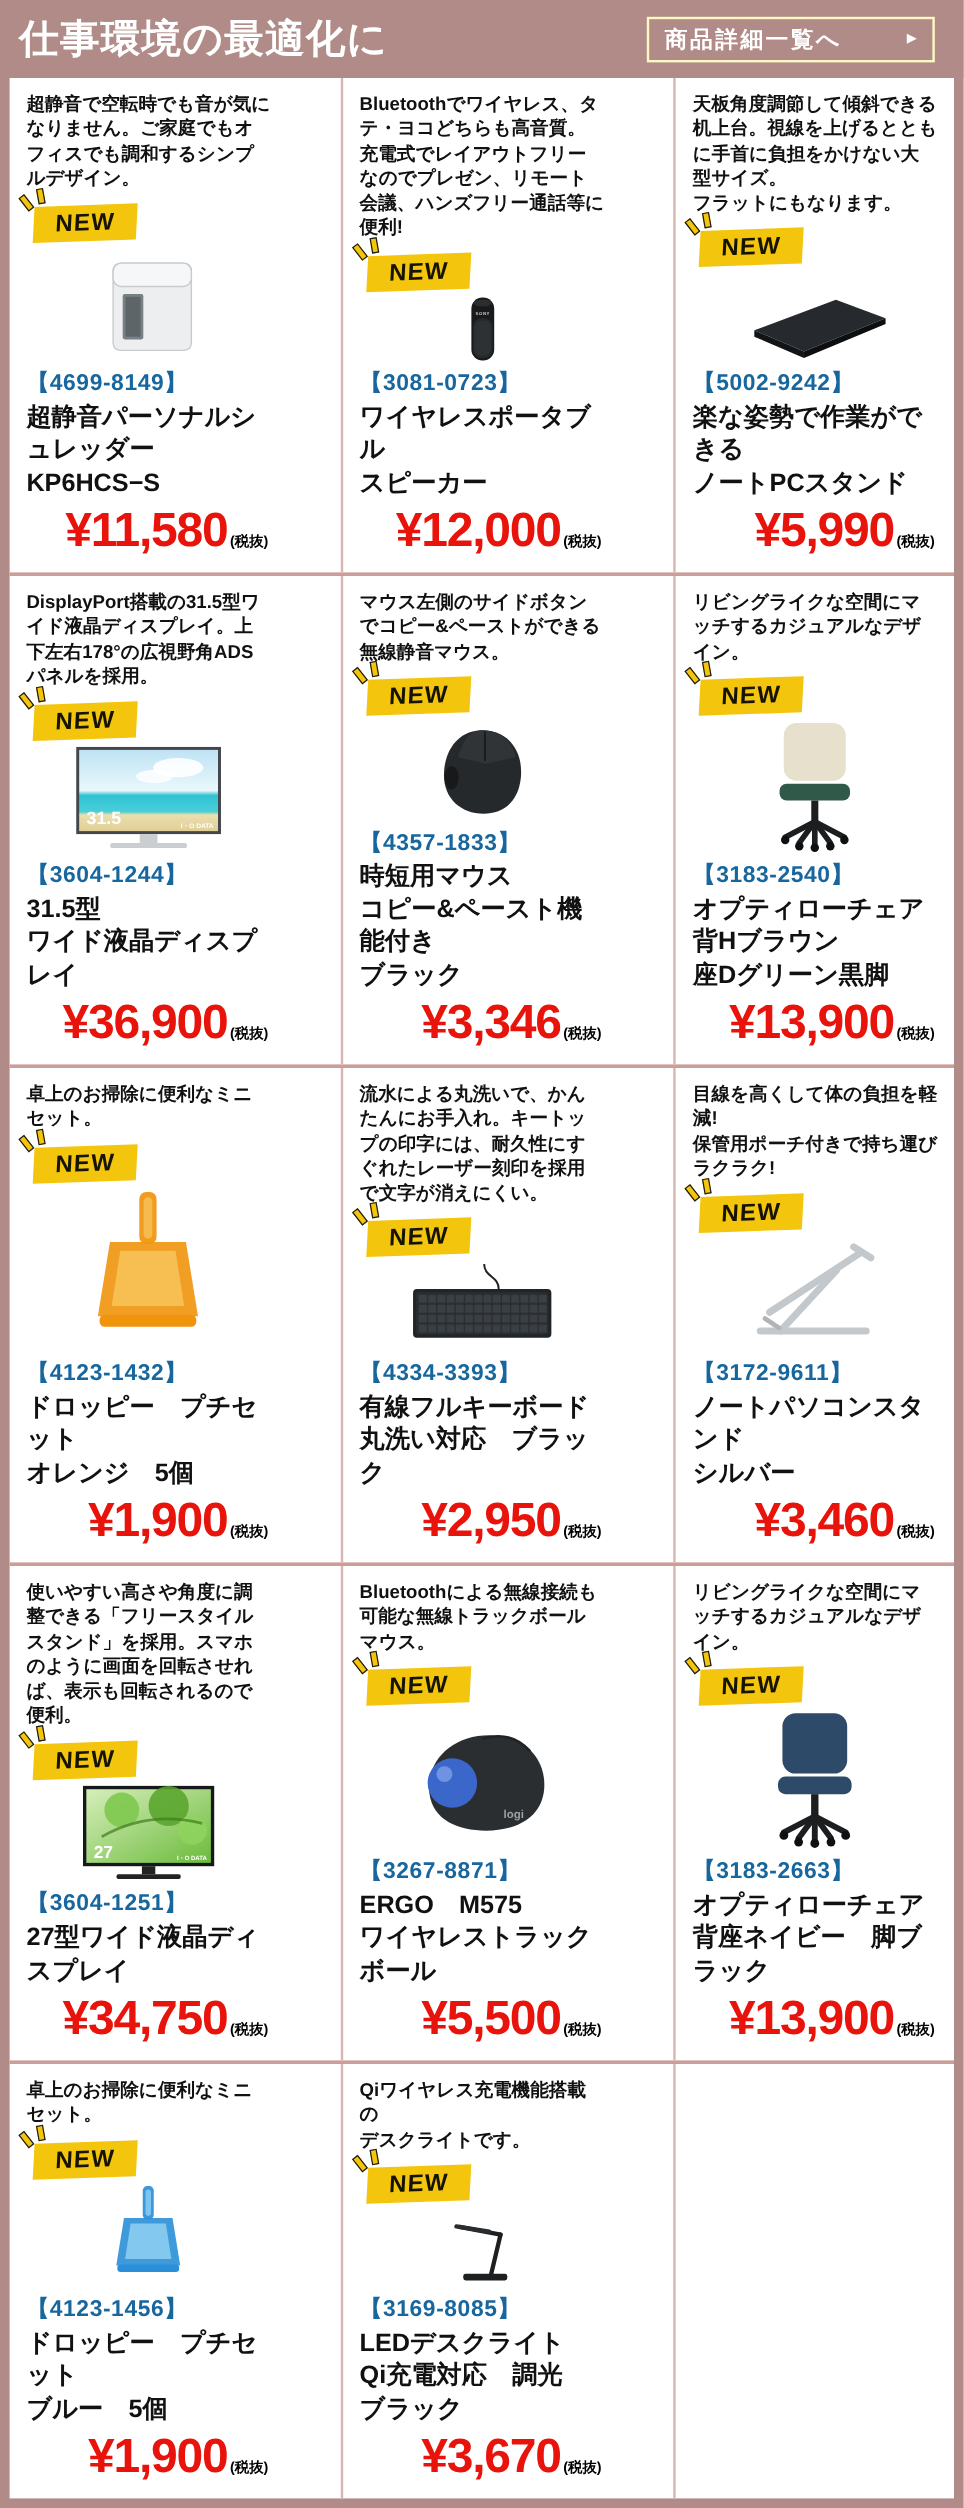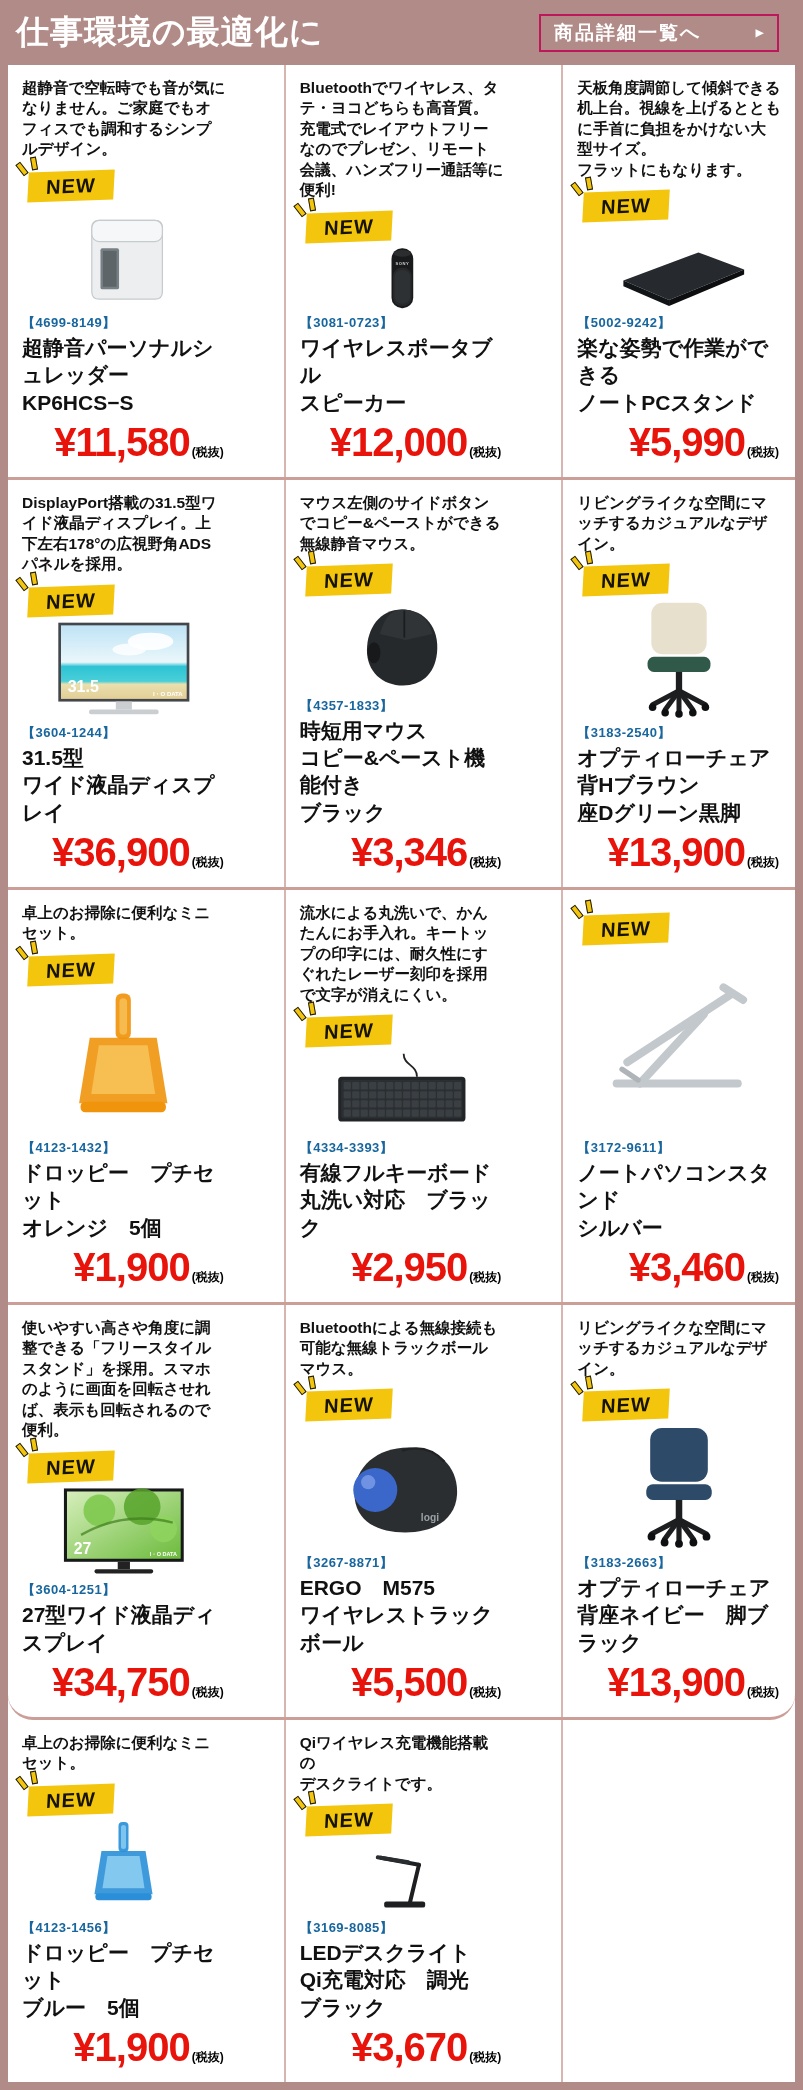--- a/index.html
+++ b/index.html
@@ -13,35 +13,35 @@
   .page { width:803px; height:2090px; }
   .header {
     height:65px; display:flex; align-items:center;
     background:#b08b87; padding-left:16px;font-family:Liberation Mono, monospace;
   }
   .title {
     margin:0; color:#fff; font-size:33px; font-weight:900; letter-spacing:1px;
   }
   .detail-btn {
     margin-left:auto; margin-right:24px;
-    width:240px; height:38px; border:2px solid #be185d;
+    width:240px; height:38px; border:2px solid #fef9c3;
     display:flex; align-items:center; justify-content:space-between;
     padding:0 13px; color:#fff; font-weight:bold; font-size:19px;
     letter-spacing:2px; cursor:pointer;gap:16px;
   }
   .arrow { font-size:14px; letter-spacing:0; }
   .content {
     margin:0 8px; background:#fff; height:2017px;
     display:flex; flex-direction:column;
   }
   .row { display:flex; border-bottom:3px solid #cb9e98; }
   .row:nth-child(1){ height:415px; }
   .row:nth-child(2){ height:410px; }
   .row:nth-child(3){ height:415px; }
-  .row:nth-child(4){ height:415px;border-radius:25px; }
+  .row:nth-child(4){ height:415px; }
   .row:nth-child(5){ height:362px; border-bottom:none; }
   .cell {
     flex:1 1 0; min-width:0;
     display:flex; flex-direction:column;
     padding:13px 14px 12px;
   }
   .cell + .cell { border-left:2px solid #d7b6b1;margin-left:44px; }
   .desc {
     margin:0; font-size:15.5px; font-weight:bold; line-height:1.32;
     color:#111; white-space:pre-line;
@@ -59,21 +59,21 @@
   }
   .badge-wrap::after {
     content:""; position:absolute; left:3px; top:-14px; width:4px; height:11px;
     background:#f3c50d; border:1px solid #1a1a1a; transform:rotate(-10deg);
   }
   .img {
     flex:1 1 auto; min-height:0; padding:4px 0;
     display:flex; align-items:center; justify-content:center;
   }
   .img svg { max-height:100%; max-width:100%; }
-  .code { color:#17669e; font-weight:800; font-size:13px; letter-spacing:.5px; }
+  .code { color:#17669e; font-weight:800; font-size:19px; letter-spacing:.5px; }
   .name {
     font-size:21px; font-weight:800; line-height:1.3; color:#111;
     white-space:pre-line; margin-top:2px;
   }
   .price-row { text-align:right; margin-top:4px; white-space:nowrap; padding-right:2px; }
   .price { font-size:40px; font-weight:800; color:#e8130a; letter-spacing:-1px; }
   .tax { font-size:12px; font-weight:800; color:#000; margin-left:2px; }
 </style>
 </head>
 <body>
@@ -332,20 +332,22 @@
             </svg>
           </div>
     <div class="code">【4334-3393】</div>
     <div class="name">有線フルキーボード
 丸洗い対応　ブラック</div>
     <div class="price-row">
       <span class="price">¥2,950</span><span class="tax">(税抜)</span>
     </div>
   </div>
         <div class="cell card">
+    <p class="desc">目線を高くして体の負担を軽減!
+保管用ポーチ付きで持ち運びラクラク!</p>
     <div class="badge-wrap">
       <span class="badge">NEW</span>
     </div>
     <div class="img">
             <svg viewBox="0 0 200 150" width="178">
               <g stroke="#c3c8cc" stroke-width="9" stroke-linecap="round" fill="none">
                 <path d="M42 98 L158 22"></path>
                 <path d="M150 14 L172 28"></path>
                 <path d="M56 122 L128 44"></path>
                 <path d="M30 122 L166 122"></path>

